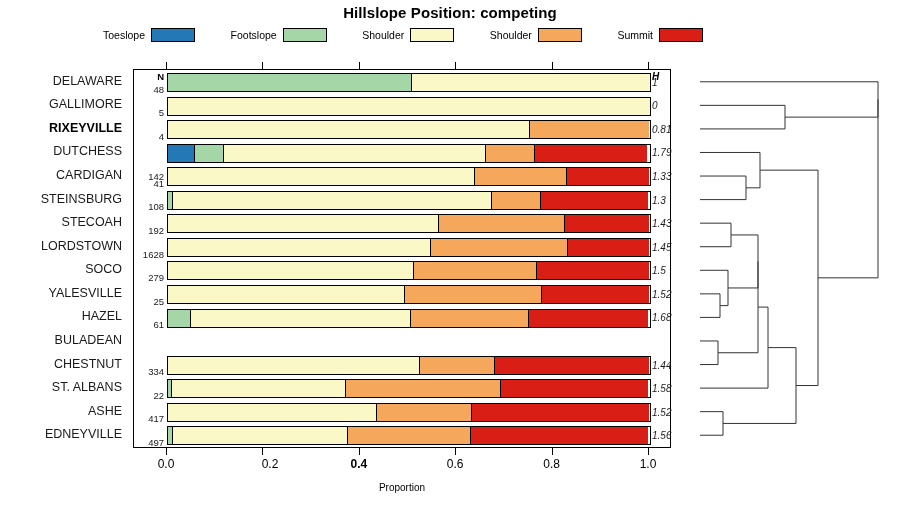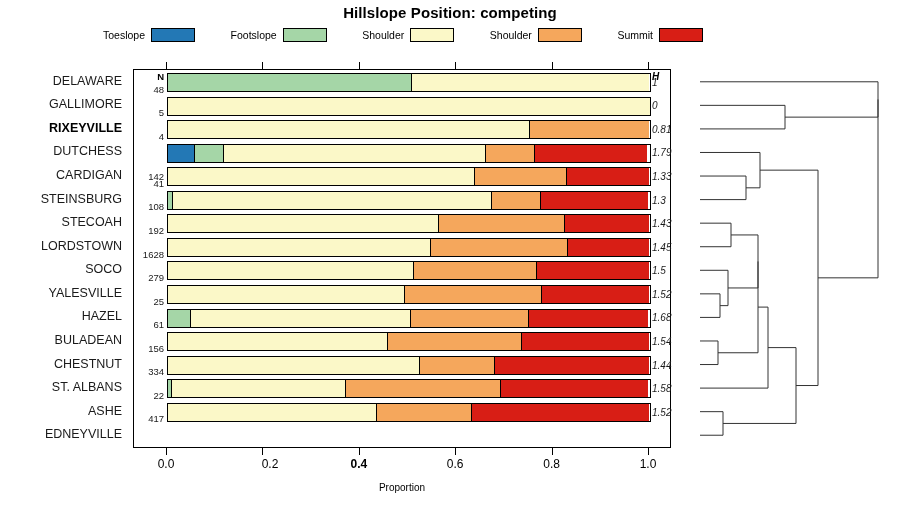--- a/index.html
+++ b/index.html
@@ -384,29 +384,20 @@
         <div class="row" style="top: 236.625px; height: 23.5625px;">
           <div class="row-count" style="top: 13.5625px;">61</div>
           <div class="row-h" style="top: 6.78125px;">1.68</div>
           <div class="bar" style="top: 1.98125px;">
             <div class="seg" style="background: rgb(165, 214, 167); width: 4.8%;"></div>
             <div class="seg" style="background: rgb(251, 248, 200); width: 45.6%;"></div>
             <div class="seg" style="background: rgb(245, 167, 92); width: 24.7%;"></div>
             <div class="seg" style="background: rgb(216, 30, 21); width: 24.9%;"></div>
           </div>
         </div>
-        <div class="row" style="top: 260.188px; height: 23.5625px;">
-          <div class="row-count" style="top: 13.5625px;">156</div>
-          <div class="row-h" style="top: 6.78125px;">1.54</div>
-          <div class="bar" style="top: 1.98125px;">
-            <div class="seg" style="background: rgb(251, 248, 200); width: 45.6%;"></div>
-            <div class="seg" style="background: rgb(245, 167, 92); width: 28%;"></div>
-            <div class="seg" style="background: rgb(216, 30, 21); width: 26.4%;"></div>
-          </div>
-        </div>
         <div class="row" style="top: 283.75px; height: 23.5625px;">
           <div class="row-count" style="top: 13.5625px;">334</div>
           <div class="row-h" style="top: 6.78125px;">1.44</div>
           <div class="bar" style="top: 1.98125px;">
             <div class="seg" style="background: rgb(251, 248, 200); width: 52.3%;"></div>
             <div class="seg" style="background: rgb(245, 167, 92); width: 15.5%;"></div>
             <div class="seg" style="background: rgb(216, 30, 21); width: 32.2%;"></div>
           </div>
         </div>
         <div class="row" style="top: 307.312px; height: 23.5625px;">
@@ -418,20 +409,30 @@
             <div class="seg" style="background: rgb(245, 167, 92); width: 32.4%;"></div>
             <div class="seg" style="background: rgb(216, 30, 21); width: 30.7%;"></div>
           </div>
         </div>
         <div class="row" style="top: 330.875px; height: 23.5625px;">
           <div class="row-count" style="top: 13.5625px;">417</div>
           <div class="row-h" style="top: 6.78125px;">1.52</div>
           <div class="bar" style="top: 1.98125px;">
             <div class="seg" style="background: rgb(251, 248, 200); width: 43.3%;"></div>
             <div class="seg" style="background: rgb(245, 167, 92); width: 19.8%;"></div>
+            <div class="seg" style="background: rgb(216, 30, 21); width: 36.9%;"></div>
+          </div>
+        </div>
+        <div class="row" style="top: 354.438px; height: 23.5625px;">
+          <div class="row-count" style="top: 13.5625px;">497</div>
+          <div class="row-h" style="top: 6.78125px;">1.56</div>
+          <div class="bar" style="top: 1.98125px;">
+            <div class="seg" style="background: rgb(165, 214, 167); width: 1%;"></div>
+            <div class="seg" style="background: rgb(251, 248, 200); width: 36.5%;"></div>
+            <div class="seg" style="background: rgb(245, 167, 92); width: 25.6%;"></div>
             <div class="seg" style="background: rgb(216, 30, 21); width: 36.9%;"></div>
           </div>
         </div>
       </div>
   </div>
 
   <div id="xaxis">
       <div class="tick" style="left: 33px;"></div>
       <div class="ticklabel" style="left: 33px;">0.0</div>
       <div class="tick" style="left: 129.4px;"></div>

